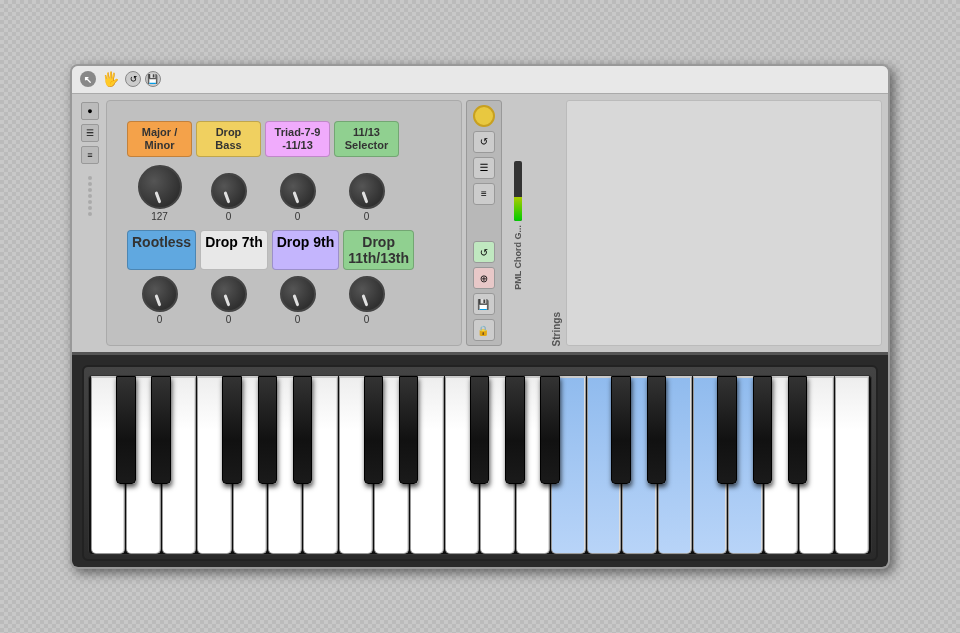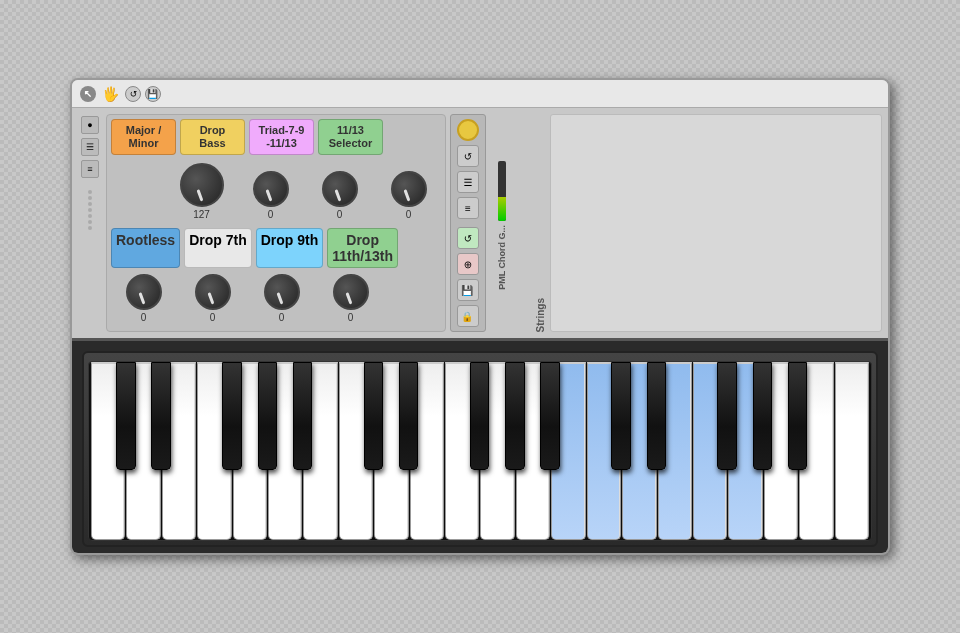--- a/index.html
+++ b/index.html
@@ -99,21 +99,21 @@
       gap: 2px;
       margin-top: 8px;
     }
     .dot { width: 4px; height: 4px; background: #aaa; border-radius: 50%; }
 
     
     .controls-area {
       flex: 1;
       background: #c0c0c0;
       border-radius: 4px;
-      padding: 4px;
+      padding: 20px;
       border: 1px solid #aaa;
     }
 
     
     .top-buttons {
       display: flex;
       gap: 4px;
       margin-bottom: 8px;
     }
     .chord-btn {
@@ -131,21 +131,20 @@
     .btn-yellow { background: #f0d060; color: #333; }
     .btn-blue-light { background: #f0abfc; color: #333; }
     .btn-green-light { background: #90d090; color: #333; }
 
     
     .knob-row {
       display: flex;
       gap: 4px;
       margin-bottom: 8px;
       align-items: flex-end;
-      justify-content: flex-end;
     }
     .knob-container {
       display: flex;
       flex-direction: column;
       align-items: center;
       min-width: 65px;
     }
     .knob {
       width: 36px;
       height: 36px;
@@ -339,21 +338,21 @@
         </div>
         <div class="knob-container">
           <div class="knob"></div>
           <span class="knob-label">0</span>
         </div>
       </div>
 
       <div class="bottom-buttons">
         <div class="chord-btn-small btn-blue-med">Rootless</div>
         <div class="chord-btn-small" style="background:#e8e8e8;">Drop 7th</div>
-        <div class="chord-btn-small" style="background:#7dd3fc;">Drop 9th</div>
+        <div class="chord-btn-small" style="background:#c4b5fd;">Drop 9th</div>
         <div class="chord-btn-small btn-green-light">Drop<br>11th/13th</div>
       </div>
 
       <div class="bottom-knob-row">
         <div class="knob-container">
           <div class="knob"></div>
           <span class="knob-label">0</span>
         </div>
         <div class="knob-container">
           <div class="knob"></div>

